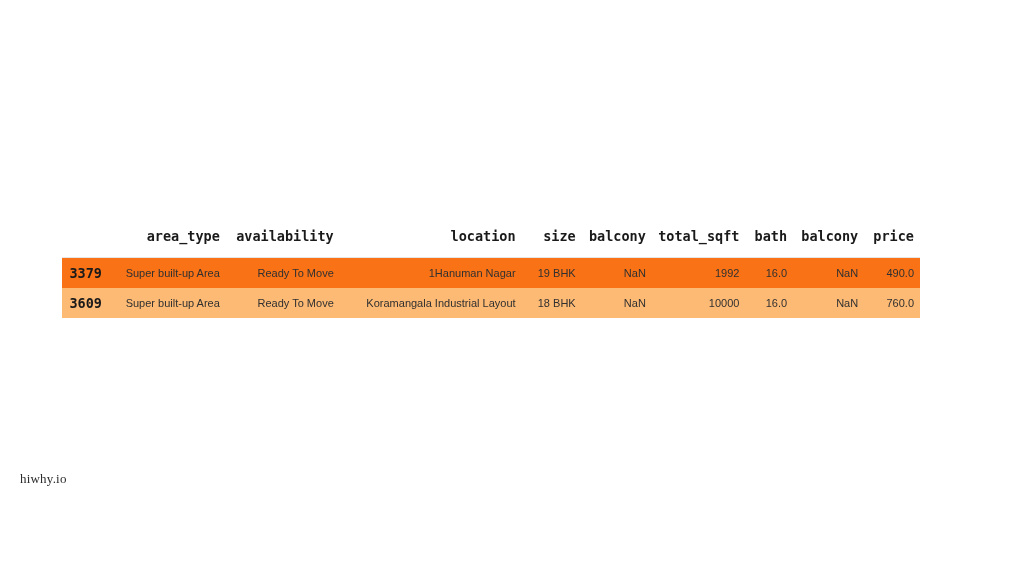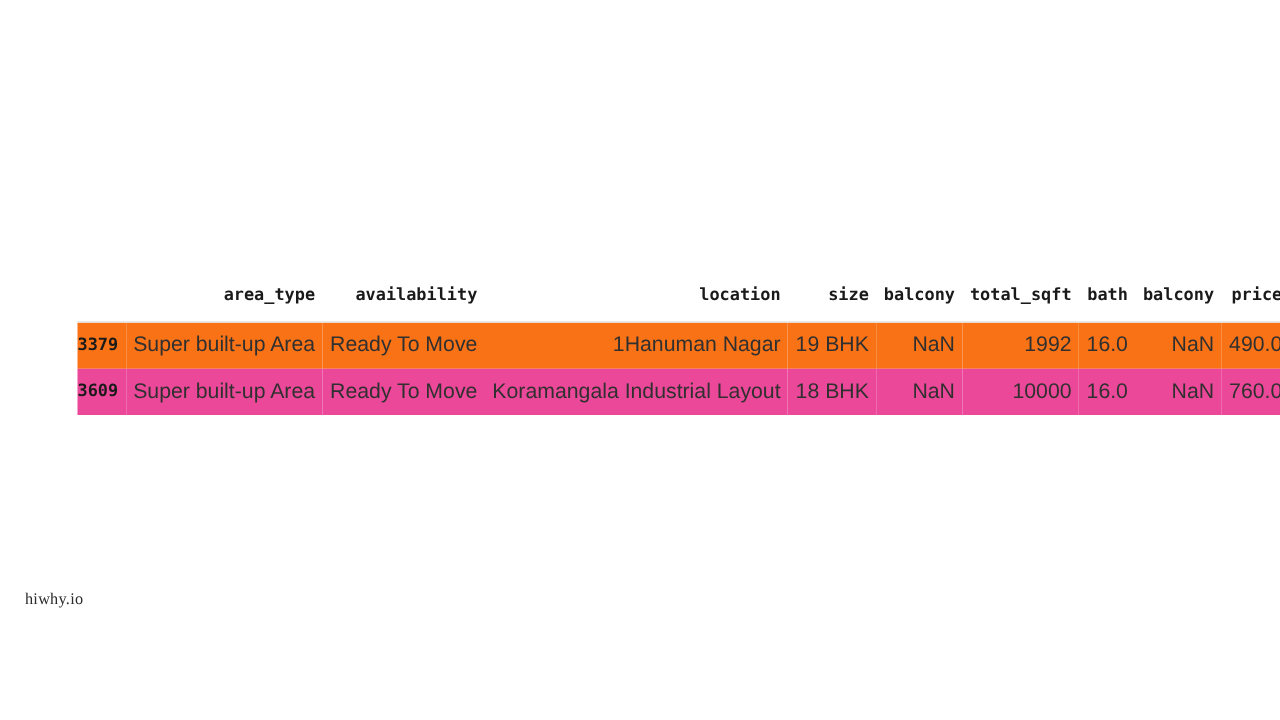--- a/index.html
+++ b/index.html
@@ -54,35 +54,35 @@
     text-align: right;
     vertical-align: middle;
     padding: 7px 6px 7px 0;
     border: none;
     white-space: nowrap;
   }
 
   table.dataframe tbody td {
     font-family: "Liberation Sans", sans-serif;
     font-weight: normal;
-    font-size: 17px;
+    font-size: 11px;
     color: #303030;
     text-align: right;
     vertical-align: middle;
     padding: 7px 6px;
     border: none;
     white-space: nowrap;
     line-height: 1.35;
   }
 
   table.dataframe tbody tr.stripe-on {
     background: #f97316;
   }
   table.dataframe tbody tr.stripe-off {
-    background: #ec4899;
+    background: #fdba74;
   }
 
   
   .col-index     { width: 44px;  }
   .col-area_type { width: 122px; }
   .col-availability { width: 108px; }
   .col-location  { width: 198px; }
   .col-size      { width: 62px;  }
   .col-society   { width: 60px;  }
   .col-total_sqft{ width: 82px;  }

